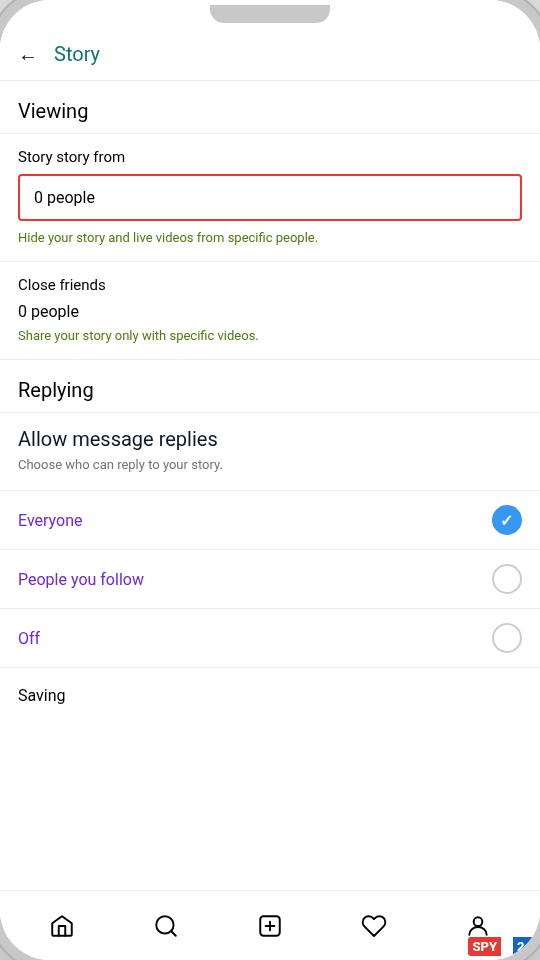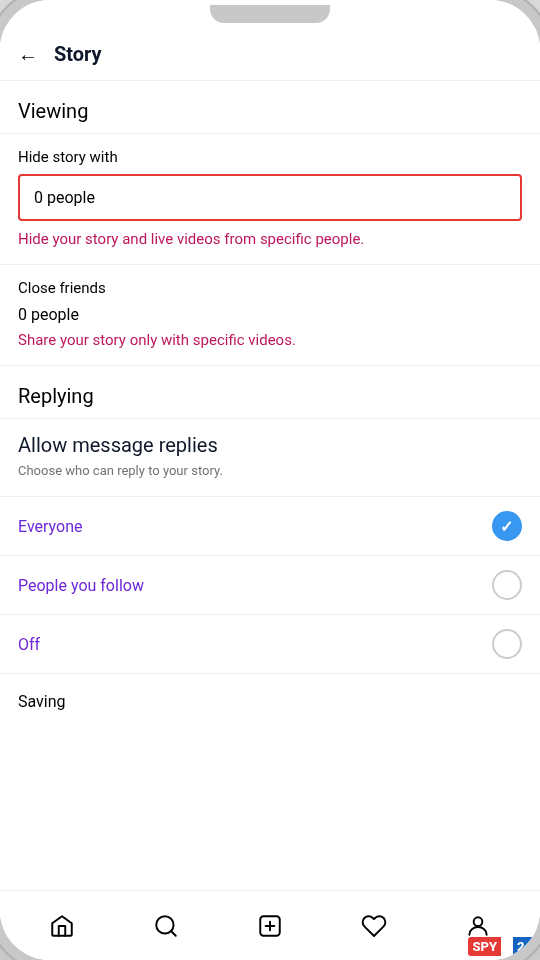--- a/index.html
+++ b/index.html
@@ -59,22 +59,22 @@
 
     .back-arrow {
       font-size: 20px;
       margin-right: 16px;
       color: #000;
       cursor: pointer;
     }
 
     .header-title {
       font-size: 20px;
-      font-weight: 700;
-      color: #0f172a;
+      font-weight: 400;
+      color: #0f766e;
     }
 
     
     .content {
       flex: 1;
       background: #fff;
     }
 
     .section-header {
       padding: 18px 18px 10px 18px;
@@ -111,22 +111,22 @@
       color: #000;
     }
 
     .setting-value-plain {
       font-size: 16px;
       color: #000;
       margin-bottom: 6px;
     }
 
     .setting-description {
-      font-size: 15px;
-      color: #be185d;
+      font-size: 13px;
+      color: #4d7c0f;
       line-height: 1.4;
     }
 
     .section-block {
       border-bottom: 1px solid #efefef;
       padding: 14px 18px;
     }
 
     .section-block-title {
       font-size: 20px;
@@ -255,21 +255,21 @@
       <span class="header-title">Story</span>
     </div>
 
     <div class="content">
 
       <div class="section-header">
         <span class="section-header-text">Viewing</span>
       </div>
 
       <div class="setting-group">
-        <div class="setting-label">Hide story with</div>
+        <div class="setting-label">Story story from</div>
         <div class="setting-value-box">
           <span class="setting-value-text">0 people</span>
         </div>
         <div class="setting-description">Hide your story and live videos from specific people.</div>
       </div>
 
       <div class="setting-group">
         <div class="setting-label">Close friends</div>
         <div class="setting-value-plain">0 people</div>
         <div class="setting-description">Share your story only with specific videos.</div>

